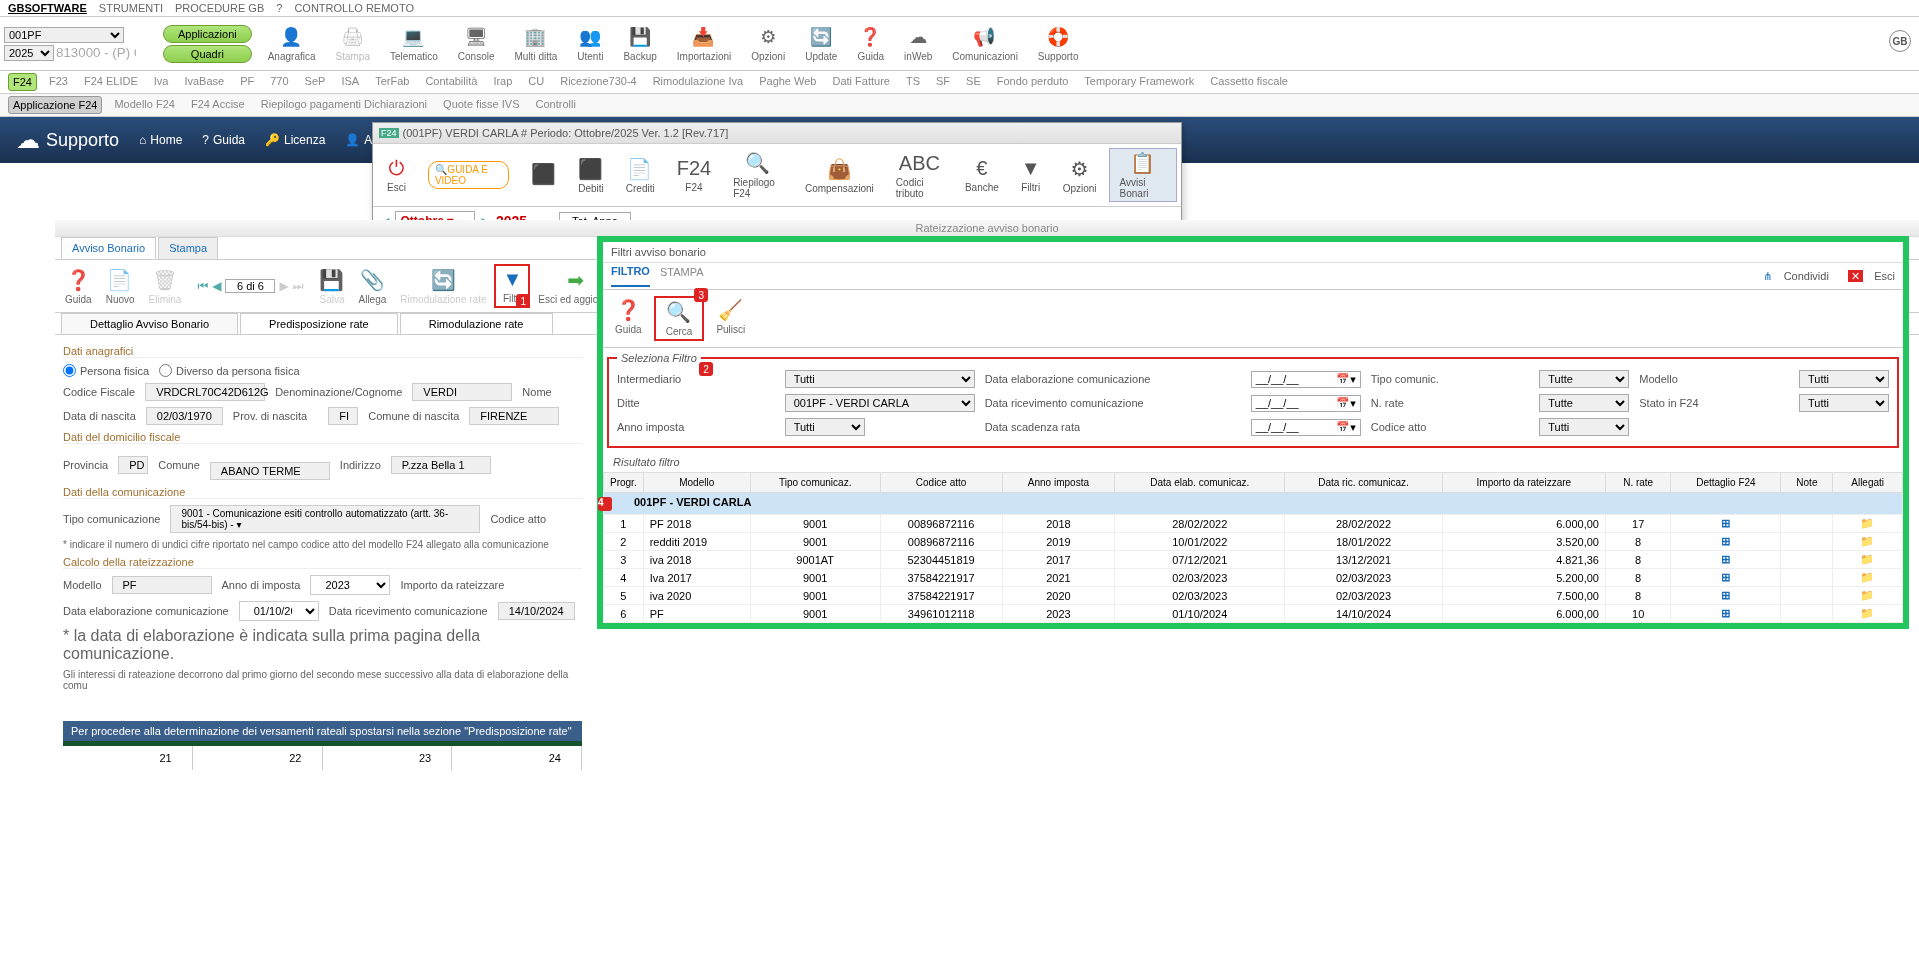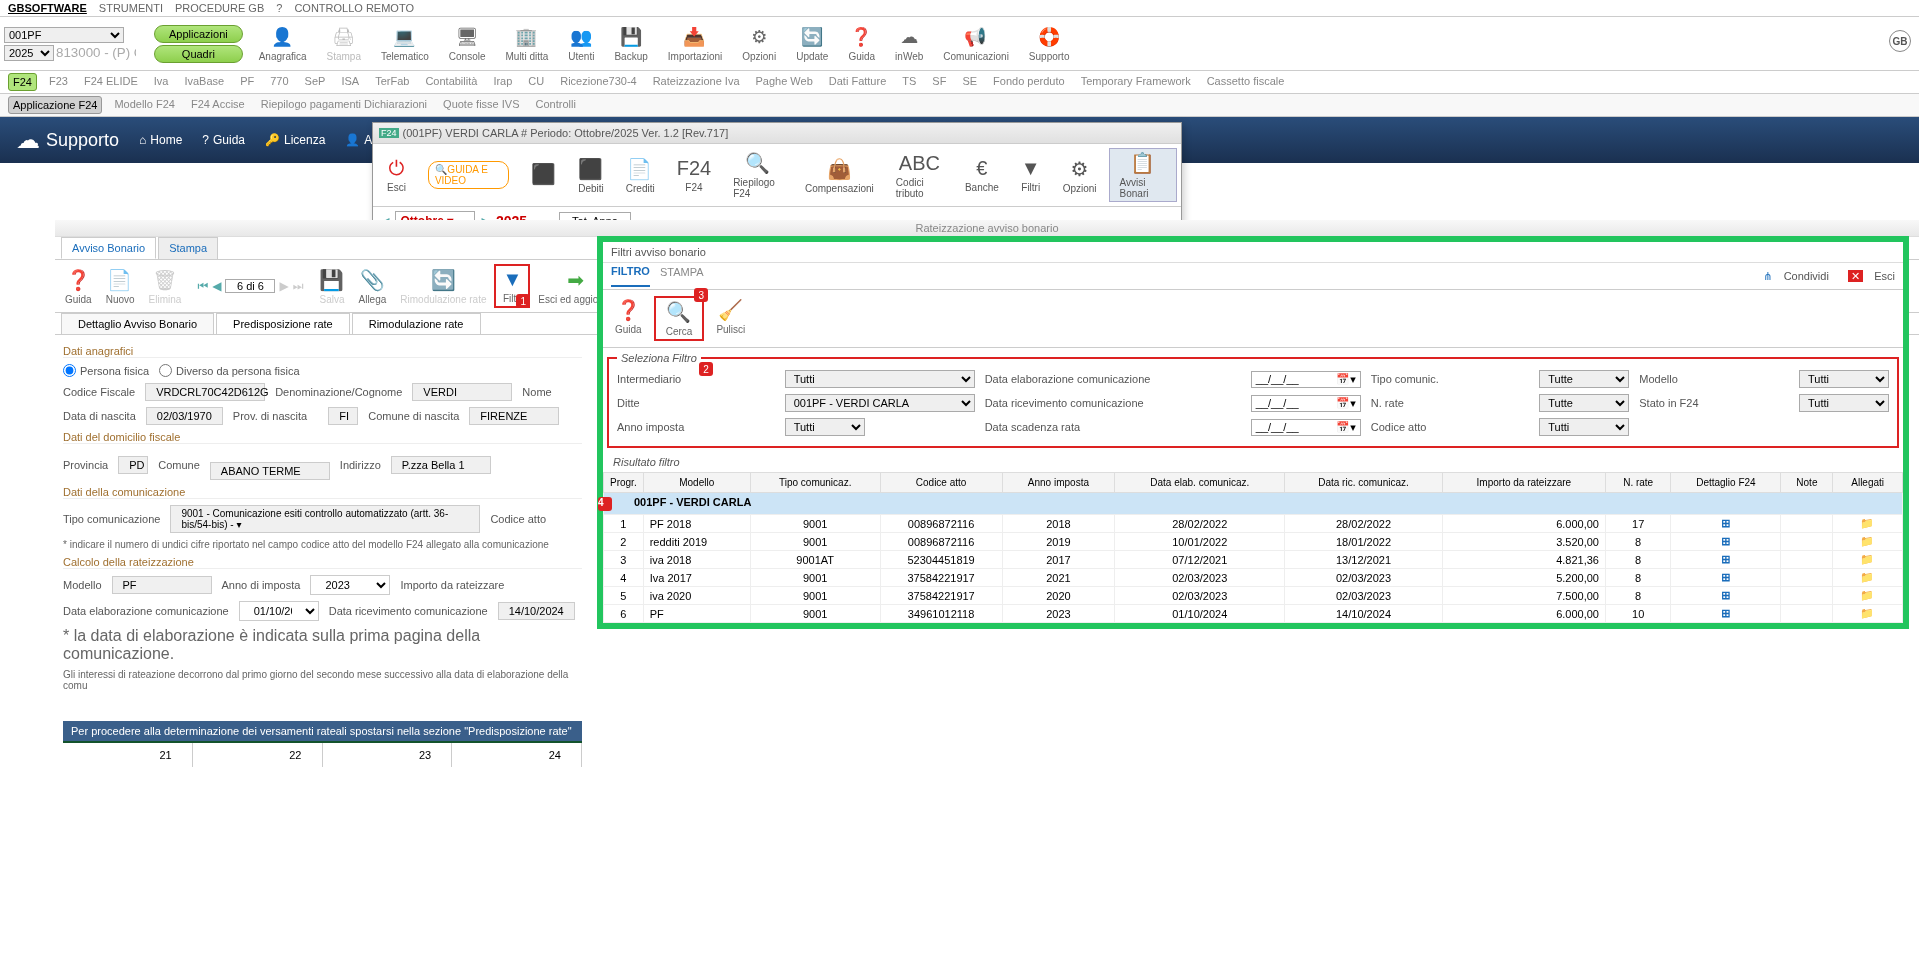--- a/index.html
+++ b/index.html
@@ -65,32 +65,32 @@
 .tbtn { display: flex; flex-direction: column; align-items: center; font-size: 10px; color: #666; padding: 2px 6px; cursor: pointer; gap: 2px; }
 .tbtn.dis { color: #ccc; }
 .tbtn .ic { font-size: 20px; }
 .pager { display: flex; align-items: center; gap: 4px; margin: 0 8px; }
 .pager .arr { color: #5aa; font-size: 12px; cursor: pointer; }
 .pager input { width: 50px; text-align: center; font-size: 11px; border: 1px solid #aaa; }
 .filtri-box { border: 2px solid #d22; padding: 2px; display: flex; flex-direction: column; align-items: center; position: relative; }
 .badge { position: absolute; background: #d22; color: #fff; font-size: 10px; width: 14px; height: 14px; border-radius: 3px; display: flex; align-items: center; justify-content: center; }
 
 .sub-tabs2 { display: flex; gap: 2px; padding: 0 6px; font-size: 11px; border-bottom: 1px solid #ccc; }
-.sub-tabs2 .tab { padding: 4px 16px; background: #fff; border: 1px solid #ccc; border-bottom: none; cursor: pointer; }
+.sub-tabs2 .tab { padding: 4px 28px; background: #fff; border: 1px solid #ccc; border-bottom: none; cursor: pointer; }
 .sub-tabs2 .tab.active { background: #f8f8f8; }
 
 .form-area { padding: 6px 8px; font-size: 11px; }
 .form-area .hdr { color: #a07030; font-size: 11px; margin: 4px 0; border-bottom: 1px solid #eee; }
 .form-row { display: flex; align-items: center; gap: 10px; margin: 6px 0; flex-wrap: wrap; }
 .form-row label { font-size: 11px; color: #555; }
 .form-row .inp { background: #f0f0f0; border: 1px solid #ccc; padding: 2px 10px; font-size: 11px; }
 .form-row select.inp { background: #fff; }
 .radio-grp { display: flex; align-items: center; gap: 4px; }
 .bottom-hint { background: #3a5f8a; color: #fff; padding: 4px 8px; font-size: 11px; }
-.bottom-grid { display: flex; border-top: 2px solid #14532d; }
+.bottom-grid { display: flex; border-top: 5px solid #14532d; }
 .bottom-grid .cell { flex: 1; text-align: right; padding: 6px 20px; border-right: 1px solid #ccc; }
 
 
 .right-panel { position: absolute; top: 16px; left: 542px; right: 10px; background: #fff; border: 6px solid #22c55e; }
 .rp-title { padding: 4px 8px; font-size: 11px; color: #555; border-bottom: 1px solid #ddd; }
 .rp-tabs { display: flex; padding: 2px 8px; gap: 10px; font-size: 11px; border-bottom: 1px solid #ccc; align-items: center; }
 .rp-tabs .rtab { color: #888; cursor: pointer; padding-bottom: 8px; }
 .rp-tabs .rtab.active { color: #1a6dbb; border-bottom: 2px solid #1a6dbb; font-weight: bold; }
 .rp-tabs .spacer { flex: 1; }
 .rp-tabs .right-actions span { font-size: 11px; color: #555; margin-left: 8px; cursor: pointer; }
@@ -122,21 +122,21 @@
 
 <div class="menubar">
   <span class="active">GBSOFTWARE</span>
   <span>STRUMENTI</span>
   <span>PROCEDURE GB</span>
   <span>?</span>
   <span>CONTROLLO REMOTO</span>
 </div>
 
 <div class="accountbar">
-  <div style="display:flex;flex-direction:column;gap:2px;margin-right:14px;">
+  <div style="display:flex;flex-direction:column;gap:2px;margin-right:23px;">
     <select class="account-sel"><option>001PF</option></select>
     <div style="display:flex;gap:2px;">
       <select class="account-sel" style="width:50px;"><option>2025</option></select>
       <input class="dim" style="width: 80px;" value="813000 - (P) C...">
     </div>
   </div>
   <div style="display:flex;flex-direction:column;gap:2px;">
     <button class="btn-pill">Applicazioni</button>
     <button class="btn-pill">Quadri</button>
   </div>
@@ -209,21 +209,21 @@
     <span>IvaBase</span>
     <span>PF</span>
     <span>770</span>
     <span>SeP</span>
     <span>ISA</span>
     <span>TerFab</span>
     <span>Contabilità</span>
     <span>Irap</span>
     <span>CU</span>
     <span>Ricezione730-4</span>
-    <span>Rateizzazione Iva</span>
+    <span>Rimodulazione Iva</span>
     <span>Paghe Web</span>
     <span>Dati Fatture</span>
     <span>TS</span>
     <span>SF</span>
     <span>SE</span>
     <span>Fondo perduto</span>
     <span>Temporary Framework</span>
     <span>Cassetto fiscale</span>
   </div>
 <div class="sub-tabs" id="sub-tabs">

